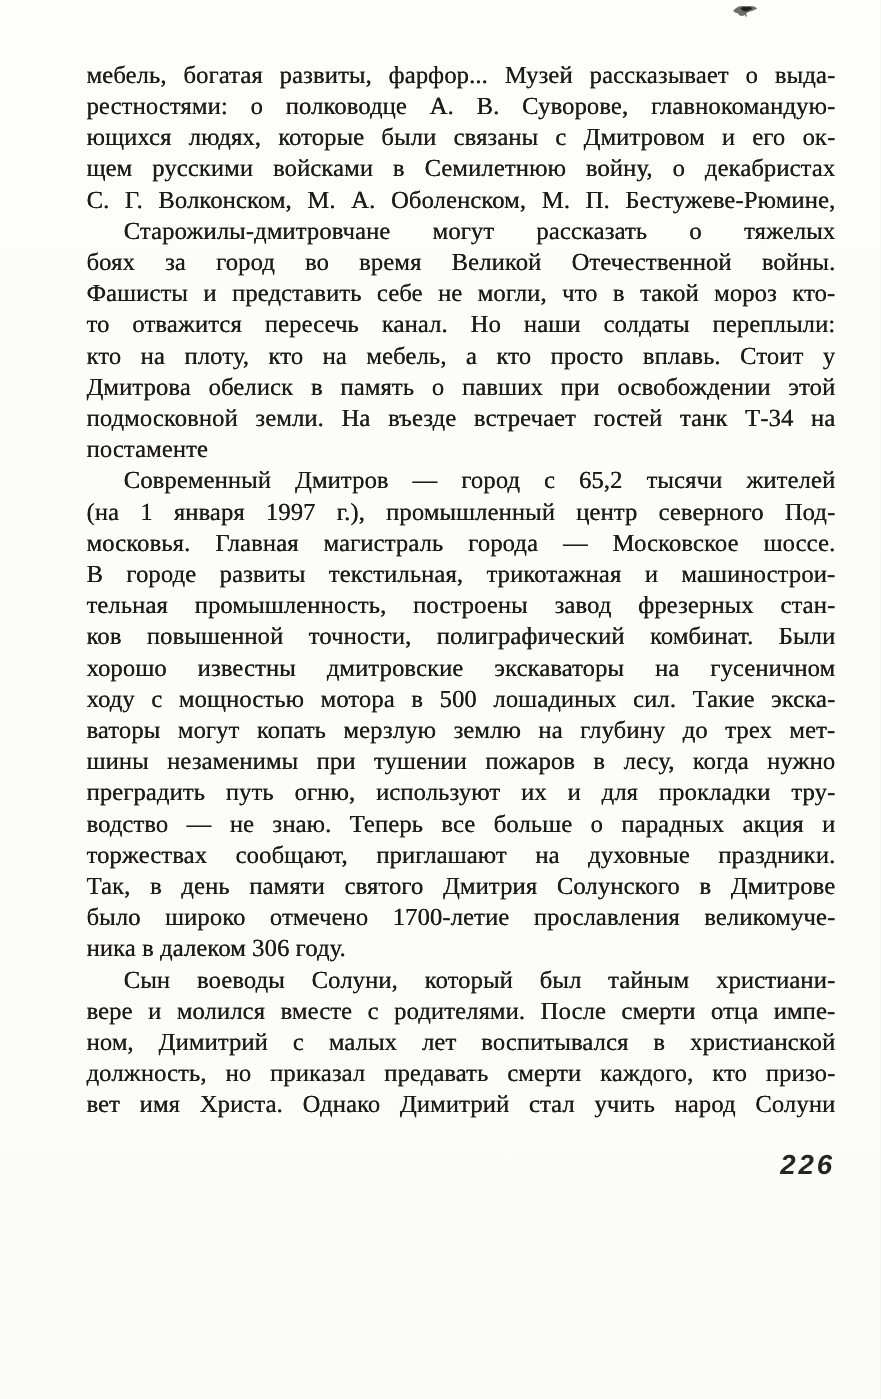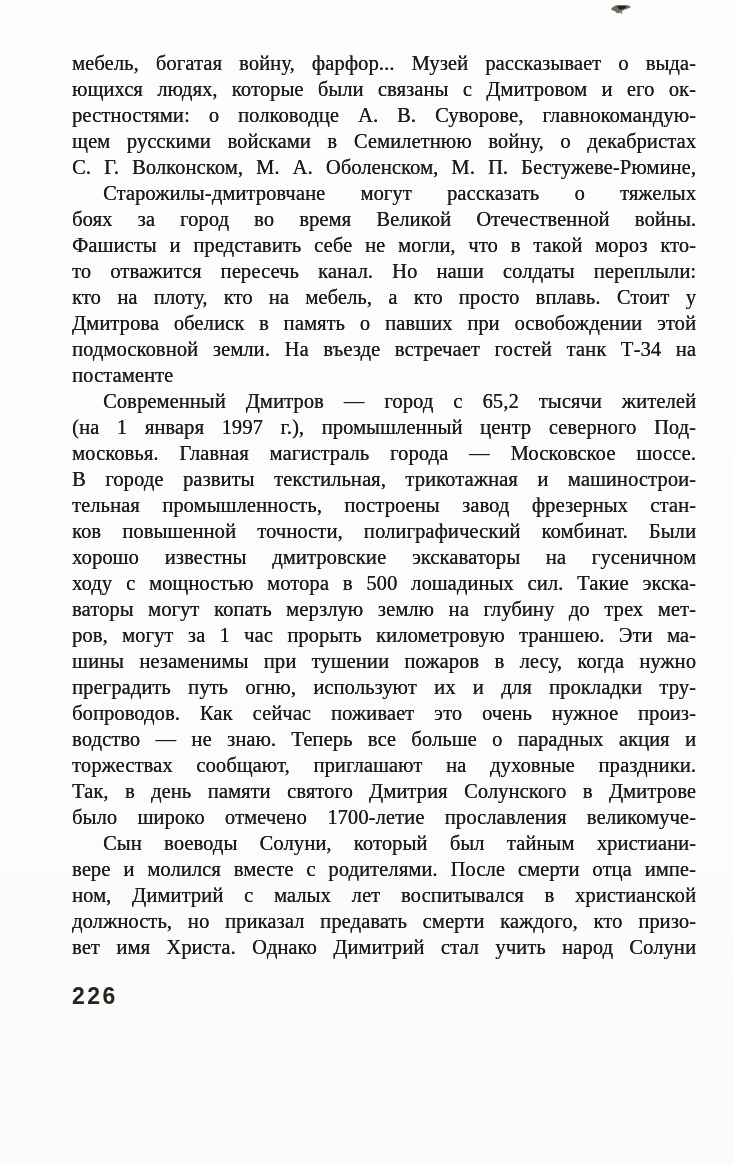--- a/index.html
+++ b/index.html
@@ -37,49 +37,50 @@
   }
   .line.endline {
     text-align-last: left;
   }
   .line.indent {
     text-indent: 31px;
   }
   .page-number {
     margin-top: 23px;
     width: 624px;
-    text-align: left;
+    text-align: right;
     font-family: "Liberation Sans", "DejaVu Sans", sans-serif;
     font-weight: 700;
     font-size: 23px;
     letter-spacing: 2.5px;
     color: #262522;
+    font-style: italic;
   }
   .smudge {
     position: absolute;
     left: 608px;
     top: 2px;
   }
 </style>
 </head>
 <body>
 
 <div class="page">
 
   <svg class="smudge" width="26" height="16" viewBox="0 0 26 16" aria-hidden="true">
     <path d="M3 7 C6 3 11 2 14 4 C17 2 21 3 23 5 C20 7 17 7 14 9 C12 12 8 12 7 9 C5 9 4 8 3 7 Z" fill="#4a4844" opacity="0.8"></path>
     <path d="M9 5 C12 3 16 3 19 5 C16 7 13 8 11 7 Z" fill="#21201d"></path>
     <path d="M13 9 C14 10 15 11 14 12 C13 12 12.5 10.5 13 9 Z" fill="#35332f" opacity="0.7"></path>
   </svg>
 
   <div class="text-block" id="text-block">
       <div class="para">
-        <div class="line">мебель, богатая войну, фарфор... Музей рассказывает о выда-</div>
+        <div class="line">мебель, богатая развиты, фарфор... Музей рассказывает о выда-</div>
+        <div class="line">рестностями: о полководце А. В. Суворове, главнокомандую-</div>
         <div class="line">ющихся людях, которые были связаны с Дмитровом и его ок-</div>
-        <div class="line">рестностями: о полководце А. В. Суворове, главнокомандую-</div>
         <div class="line">щем русскими войсками в Семилетнюю войну, о декабристах</div>
         <div class="line">С. Г. Волконском, М. А. Оболенском, М. П. Бестужеве-Рюмине,</div>
       </div>
       <div class="para">
         <div class="line indent">Старожилы-дмитровчане могут рассказать о тяжелых</div>
         <div class="line">боях за город во время Великой Отечественной войны.</div>
         <div class="line">Фашисты и представить себе не могли, что в такой мороз кто-</div>
         <div class="line">то отважится пересечь канал. Но наши солдаты переплыли:</div>
         <div class="line">кто на плоту, кто на мебель, а кто просто вплавь. Стоит у</div>
         <div class="line">Дмитрова обелиск в память о павших при освобождении этой</div>
@@ -89,28 +90,27 @@
       <div class="para">
         <div class="line indent">Современный Дмитров — город с 65,2 тысячи жителей</div>
         <div class="line">(на 1 января 1997 г.), промышленный центр северного Под-</div>
         <div class="line">московья. Главная магистраль города — Московское шоссе.</div>
         <div class="line">В городе развиты текстильная, трикотажная и машинострои-</div>
         <div class="line">тельная промышленность, построены завод фрезерных стан-</div>
         <div class="line">ков повышенной точности, полиграфический комбинат. Были</div>
         <div class="line">хорошо известны дмитровские экскаваторы на гусеничном</div>
         <div class="line">ходу с мощностью мотора в 500 лошадиных сил. Такие экска-</div>
         <div class="line">ваторы могут копать мерзлую землю на глубину до трех мет-</div>
-        <div class="line">ров, могут за 1 час прорыть километровую траншею. Эти ма-</div>
         <div class="line">шины незаменимы при тушении пожаров в лесу, когда нужно</div>
         <div class="line">преградить путь огню, используют их и для прокладки тру-</div>
-        <div class="line">бопроводов. Как сейчас поживает это очень нужное произ-</div>
         <div class="line">водство — не знаю. Теперь все больше о парадных акция и</div>
         <div class="line">торжествах сообщают, приглашают на духовные праздники.</div>
         <div class="line">Так, в день памяти святого Дмитрия Солунского в Дмитрове</div>
         <div class="line">было широко отмечено 1700-летие прославления великомуче-</div>
+        <div class="line endline">ника в далеком 306 году.</div>
       </div>
       <div class="para">
         <div class="line indent">Сын воеводы Солуни, который был тайным христиани-</div>
         <div class="line">вере и молился вместе с родителями. После смерти отца импе-</div>
         <div class="line">ном, Димитрий с малых лет воспитывался в христианской</div>
         <div class="line">должность, но приказал предавать смерти каждого, кто призо-</div>
         <div class="line">вет имя Христа. Однако Димитрий стал учить народ Солуни</div>
       </div>
     </div>
 

